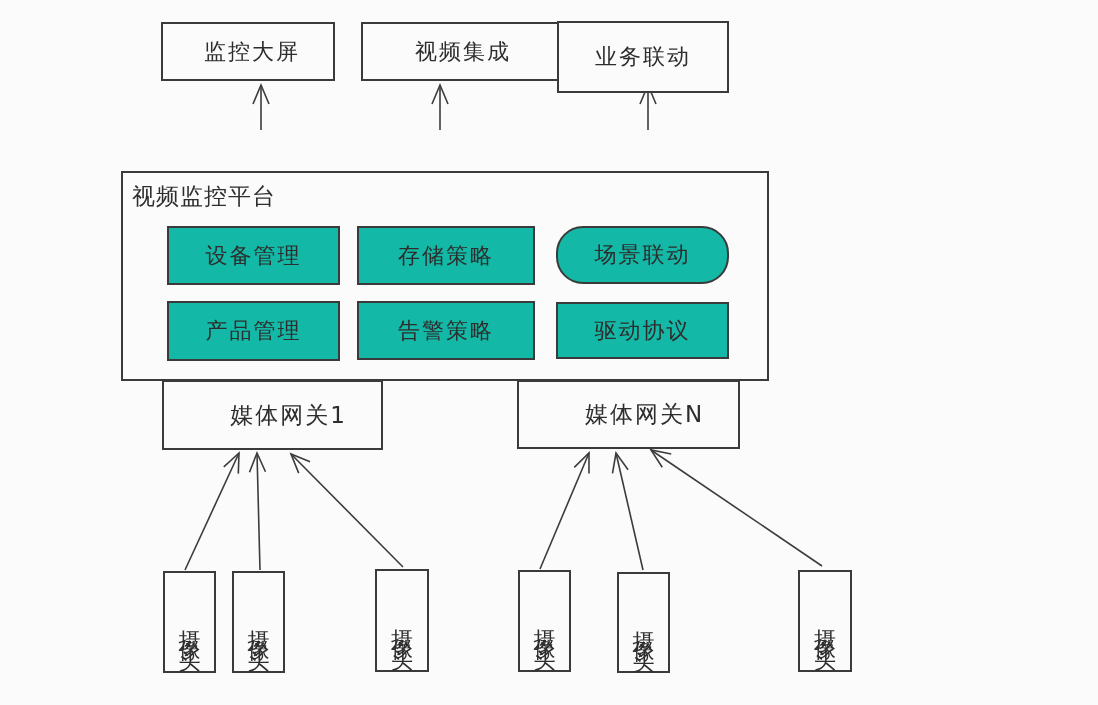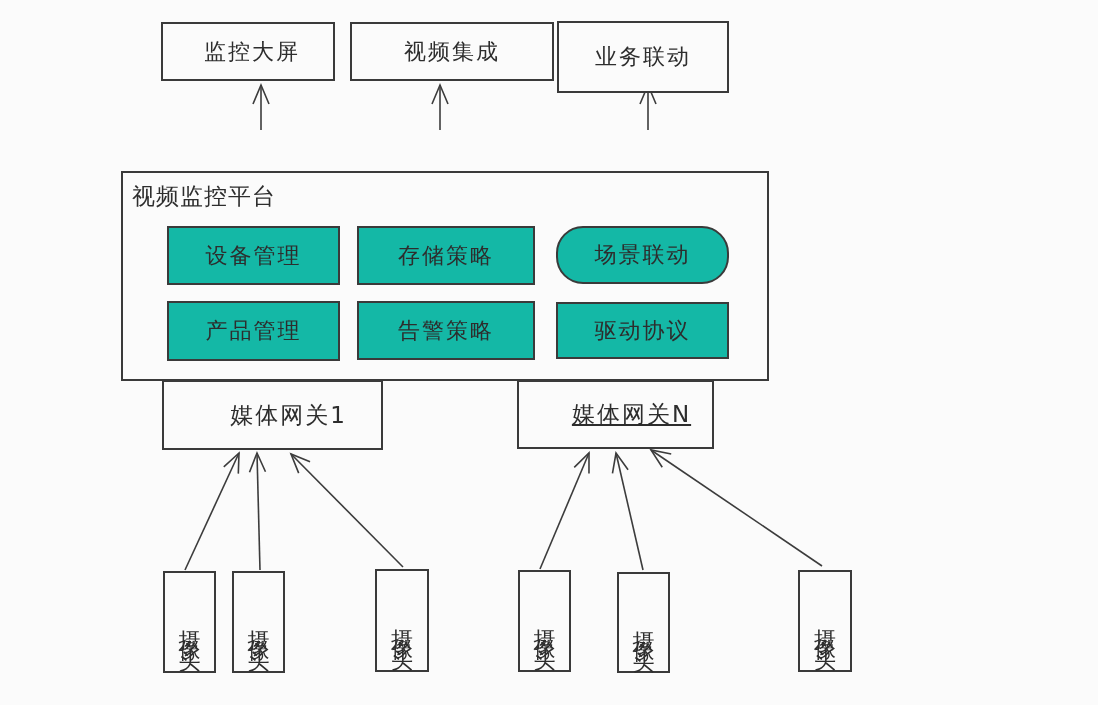--- a/index.html
+++ b/index.html
@@ -90,35 +90,35 @@
       <line x1="185" y1="570" x2="239" y2="453" marker-end="url(#ah)"></line>
       <line x1="260" y1="570" x2="257" y2="453" marker-end="url(#ah)"></line>
       <line x1="403" y1="567" x2="291" y2="454" marker-end="url(#ah)"></line>
       <line x1="540" y1="569" x2="589" y2="453" marker-end="url(#ah)"></line>
       <line x1="643" y1="570" x2="616" y2="453" marker-end="url(#ah)"></line>
       <line x1="822" y1="566" x2="651" y2="450" marker-end="url(#ah)"></line>
     </g>
   </svg>
 
   <div class="node" style="left:161px; top:22px; width:174px; height:59px;padding-left:8px;">监控大屏</div>
-  <div class="node" style="left:350px; top:22px; width:204px; height:59px;">视频集成</div>
+  <div class="node" style="left:361px; top:22px; width:204px; height:59px;">视频集成</div>
   <div class="node" style="left:557px; top:21px; width:172px; height:72px;">业务联动</div>
 
   <div class="platform" style="left:121px; top:131px; width:648px; height:210px;">
     <div class="platform-title">视频监控平台</div>
     <div class="module" style="left:44px; top:53px; width:173px; height:59px;">设备管理</div>
     <div class="module" style="left:234px; top:53px; width:178px; height:59px;">存储策略</div>
     <div class="module" style="left:433px; top:53px; width:173px; height:58px;border-radius:27px;">场景联动</div>
     <div class="module" style="left:44px; top:128px; width:173px; height:60px;">产品管理</div>
     <div class="module" style="left:234px; top:128px; width:178px; height:59px;">告警策略</div>
     <div class="module" style="left:433px; top:129px; width:173px; height:57px;">驱动协议</div>
   </div>
 
   <div class="node gateway" style="left:162px; top:380px; width:221px; height:70px;">媒体网关1</div>
-  <div class="node gateway" style="left:517px; top:380px; width:197px; height:69px;text-decoration:underline;">媒体网关N</div>
+  <div class="node gateway" style="left:517px; top:380px; width:223px; height:69px;">媒体网关N</div>
 
   <div class="camera" style="left:163px; top:571px; width:53px; height:102px;">摄像头</div>
   <div class="camera" style="left:232px; top:571px; width:53px; height:102px;">摄像头</div>
   <div class="camera" style="left:375px; top:569px; width:54px; height:103px;">摄像头</div>
   <div class="camera" style="left:518px; top:570px; width:53px; height:102px;">摄像头</div>
   <div class="camera" style="left:617px; top:572px; width:53px; height:101px;">摄像头</div>
   <div class="camera" style="left:798px; top:570px; width:54px; height:102px;">摄像头</div>
 
 </div>
 

